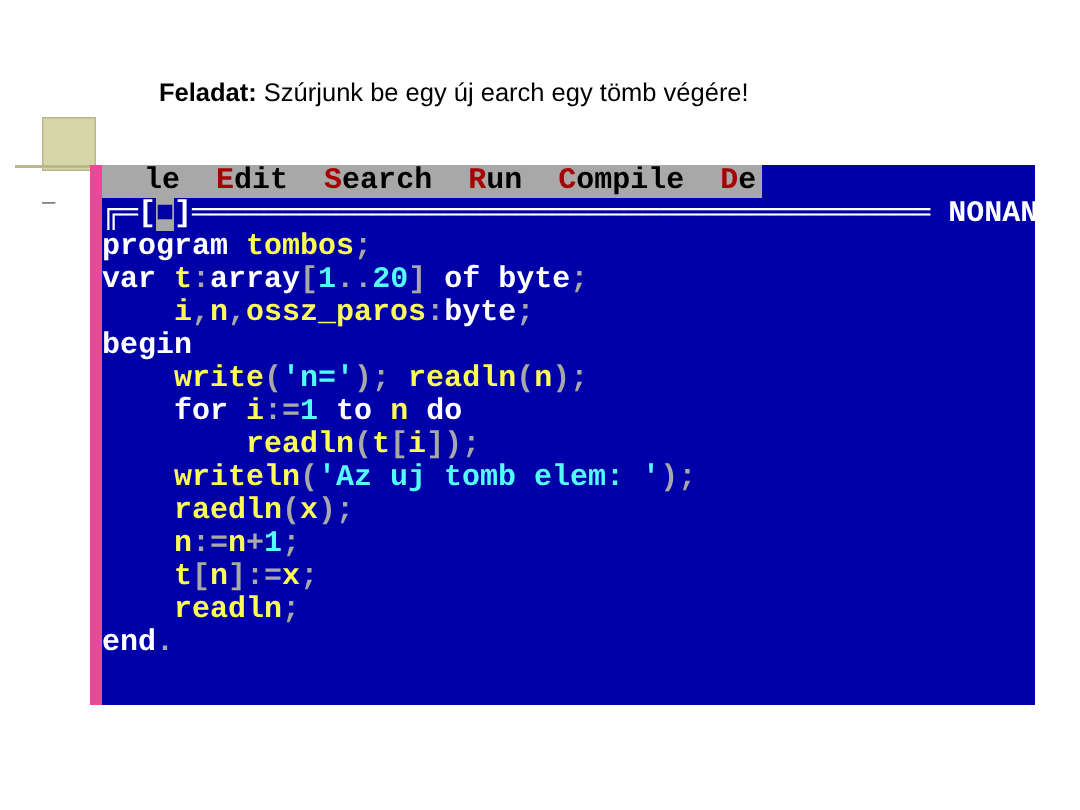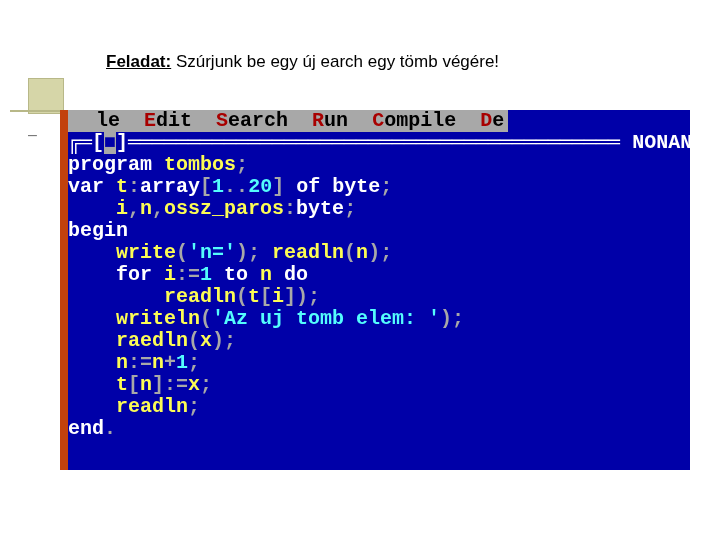--- a/index.html
+++ b/index.html
@@ -1,22 +1,22 @@
 <!DOCTYPE html>
 <html><head>
 <meta charset="utf-8">
 <style>
   html,body{margin:0;padding:0;width:720px;height:540px;background:#fff;font-family:Verdana,Arial,sans-serif;overflow:hidden}
   .slide{position:relative;width:720px;height:540px;background:#fff}
   .bullet{position:absolute;left:28px;top:78px;width:34px;height:34px;background:#d6d6a8;border:1px solid #b8b888}
   .hline{position:absolute;left:10px;top:110px;width:130px;height:2px;background:#b8b888}
   .dash{position:absolute;left:28px;top:126px;color:#777;font-size:16px}
   .task{position:absolute;left:106px;top:52px;font-size:17px;color:#000}
-  .task .label{font-weight:bold;text-decoration:underline}
-  .ide-box{position:absolute;left:60px;top:110px;right:30px;bottom:70px;background:#c2410c}
+  .task .label{font-weight:bold;}
+  .ide-box{position:absolute;left:60px;top:110px;right:30px;bottom:70px;background:#ec4899}
   .ide{position:absolute;left:8px;top:0;right:0;bottom:0;background:#0000A8;font-family:"Courier New",monospace;font-size:20px;font-weight:bold;line-height:22px;color:#fff;white-space:pre;overflow:hidden}
   .menu{background:#A8A8A8;color:#000;padding:0 4px}
   .hot{color:#A80000}
   .frame{color:#fff}
   .inv{background:#A8A8A8;color:#0000A8}
   .y{color:#FCFC54}
   .g{color:#A8A8A8}
   .c{color:#54FCFC}
 </style>
 </head>

